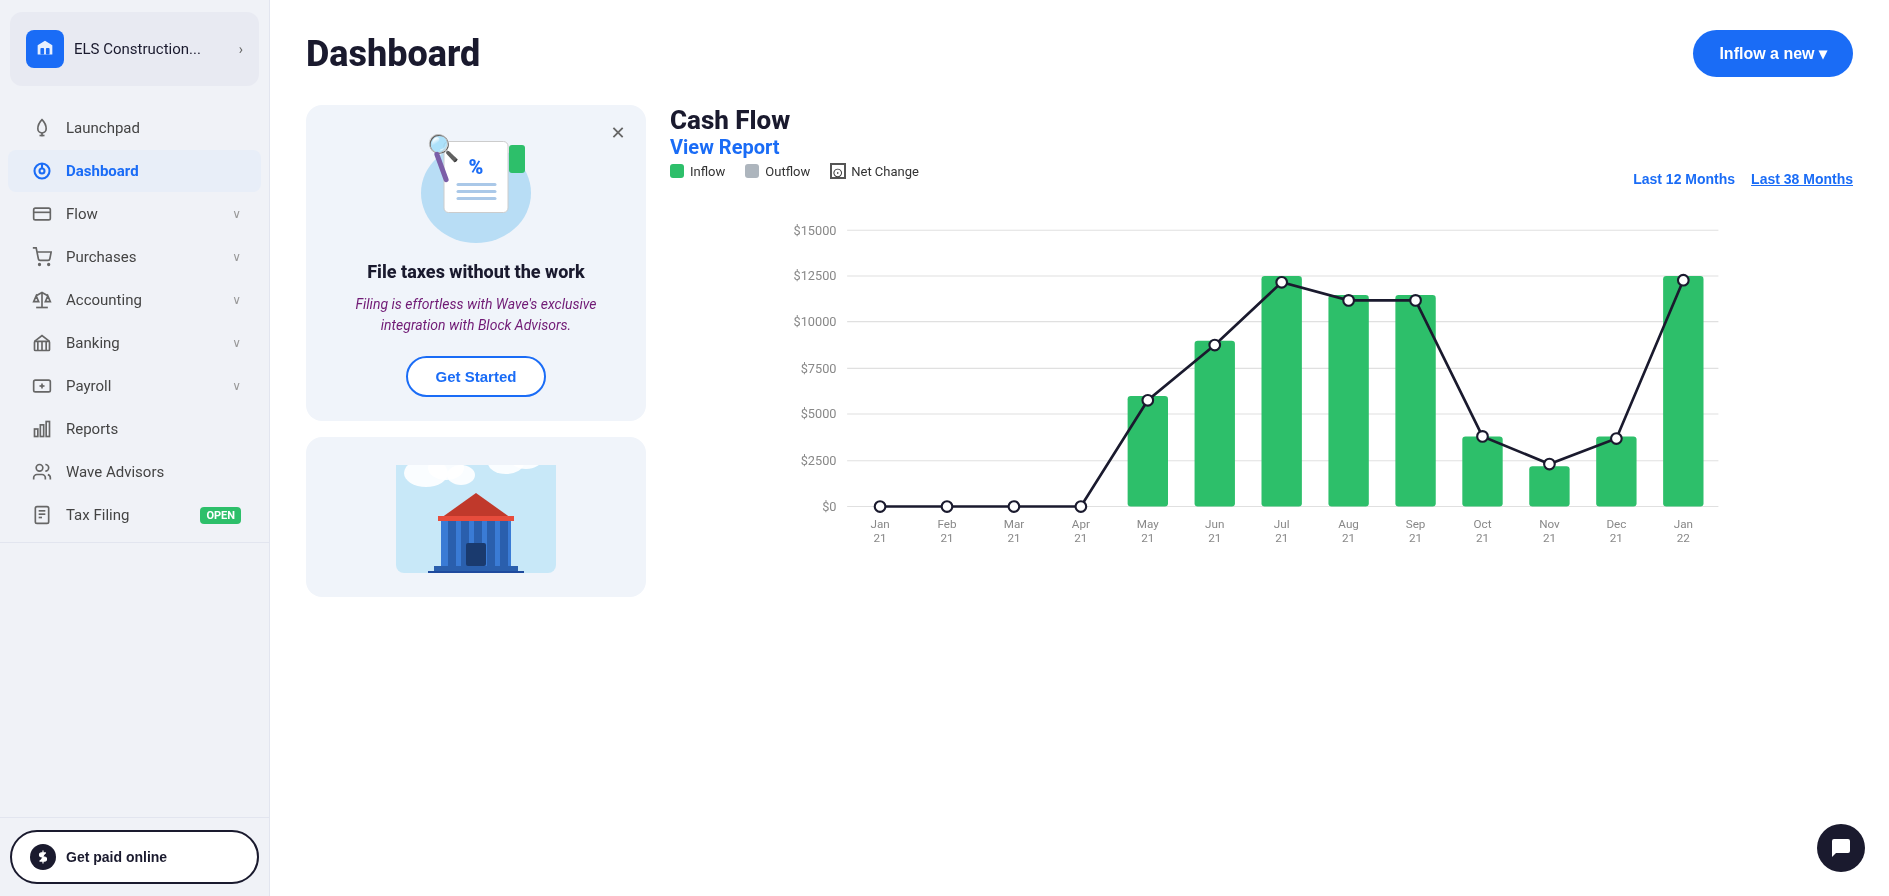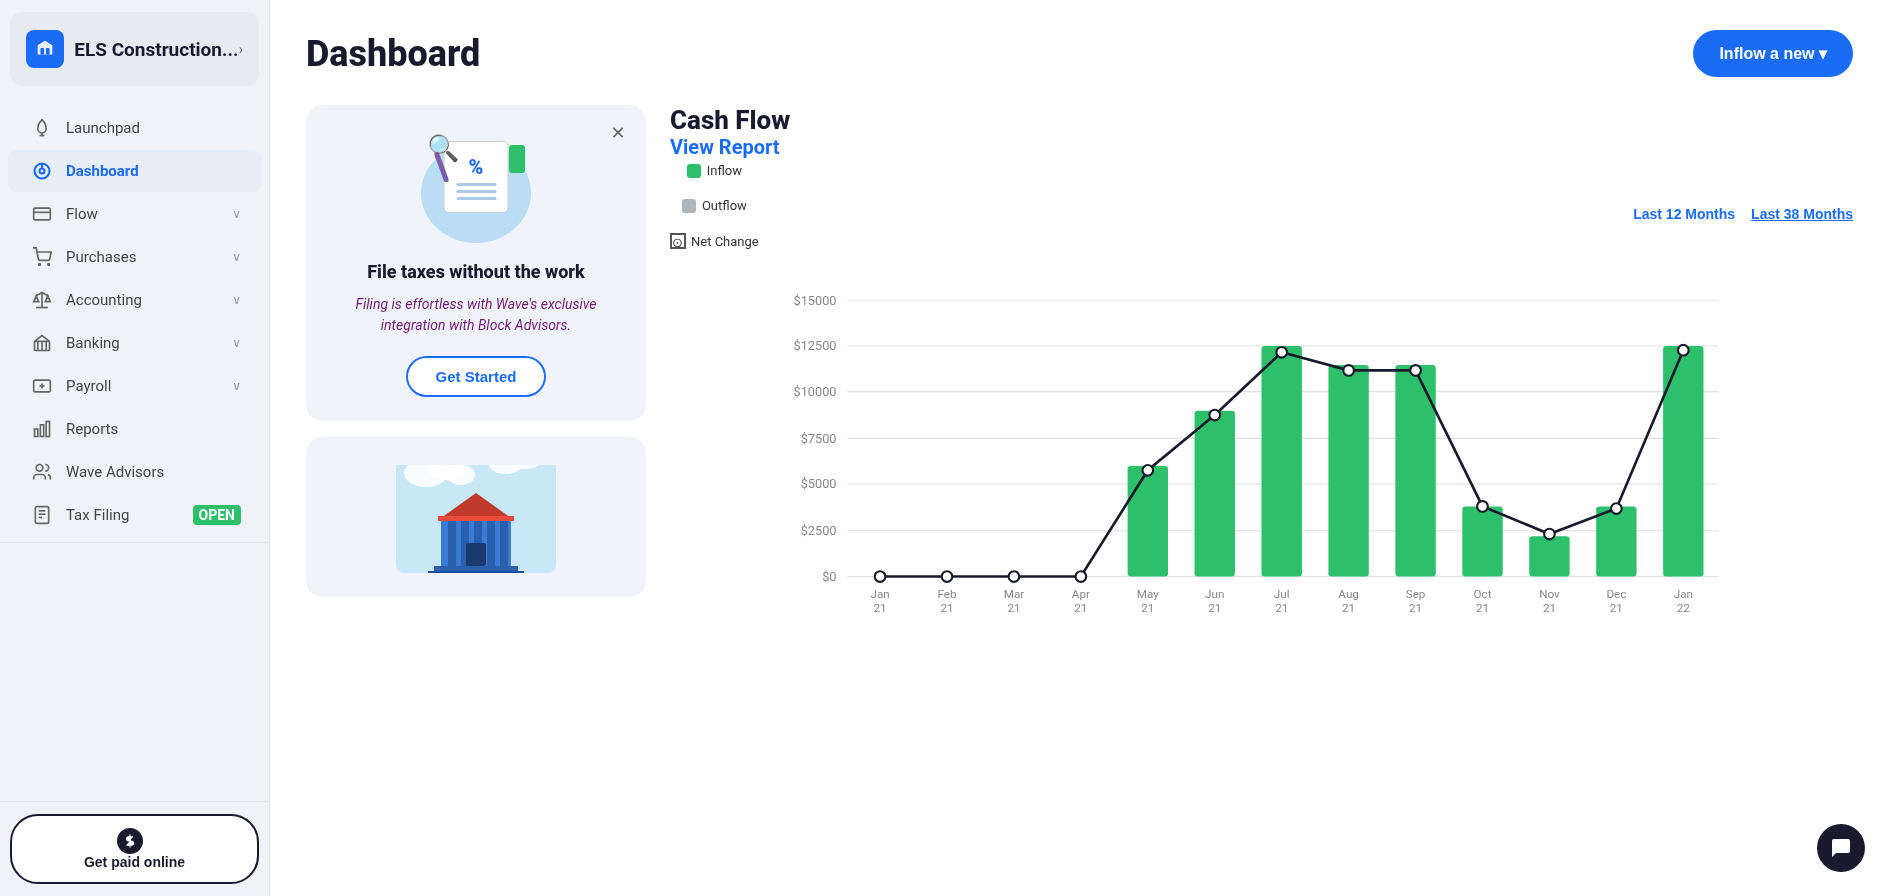--- a/index.html
+++ b/index.html
@@ -30,21 +30,21 @@
       height: 38px;
       background: #1a6cf6;
       border-radius: 8px;
       display: flex;
       align-items: center;
       justify-content: center;
       margin-right: 10px;
       flex-shrink: 0;
     }
     .sidebar-company-logo svg { width: 22px; height: 22px; }
-    .sidebar-company-name { font-weight: 700; font-size: 19px; color: #1a1a2e; flex: 1; text-align: center; }
+    .sidebar-company-name { font-weight: 400; font-size: 15px; color: #1a1a2e; flex: 1; }
     .sidebar-company-arrow { color: #666; font-size: 14px; }
 
     .sidebar-nav { flex: 1; padding: 8px 0; }
     .sidebar-item {
       display: flex;
       align-items: center;
       padding: 11px 20px;
       cursor: pointer;
       color: #444;
       font-size: 15px;
@@ -52,21 +52,21 @@
       margin: 1px 8px;
       transition: background 0.15s;
     }
     .sidebar-item.active { color: #1a6cf6; font-weight: 700; background: #e8eef8; }
     .sidebar-item-icon { width: 28px; margin-right: 10px; display: flex; align-items: center; justify-content: center; flex-shrink: 0; }
     .sidebar-item-label { flex: 1; }
     .sidebar-item-arrow { font-size: 12px; color: #999; }
     .sidebar-item-badge {
       background: #2dbf6a;
       color: white;
-      font-size: 14px;
+      font-size: 11px;
       font-weight: 700;
       padding: 2px 6px;
       border-radius: 4px;
       margin-left: 8px;
     }
     .sidebar-section-label {
       font-size: 11px;
       color: #999;
       padding: 10px 20px 4px;
       text-transform: none;
@@ -81,21 +81,20 @@
       align-items: center;
       background: white;
       border: 2px solid #1a1a2e;
       border-radius: 28px;
       padding: 12px 18px;
       font-size: 14px;
       font-weight: 700;
       color: #1a1a2e;
       cursor: pointer;
       width: 100%;
-      flex-direction: column;
     }
     .get-paid-icon {
       width: 26px;
       height: 26px;
       background: #1a1a2e;
       border-radius: 50%;
       display: flex;
       align-items: center;
       justify-content: center;
       margin-right: 10px;
@@ -187,21 +186,20 @@
     .cashflow-section { }
     .cashflow-title { font-size: 26px; font-weight: 800; color: #1a1a2e; }
     .cashflow-subtitle { font-size: 14px; color: #666; margin-bottom: 14px; }
     .view-report-link { color: #1a6cf6; font-size: 20px; font-weight: 700; cursor: pointer; text-decoration: none; }
 
     .cashflow-legend {
       display: flex;
       align-items: center;
       gap: 20px;
       margin-bottom: 16px;
-      flex-direction: column;
     }
     .legend-item { display: flex; align-items: center; gap: 6px; font-size: 13px; color: #333; }
     .legend-dot { width: 14px; height: 14px; border-radius: 3px; }
     .legend-dot.inflow { background: #2dbf6a; }
     .legend-dot.outflow { background: #adb5bd; }
     .legend-net { display: flex; align-items: center; gap: 5px; }
 
     .cashflow-period {
       display: flex;
       gap: 16px;

